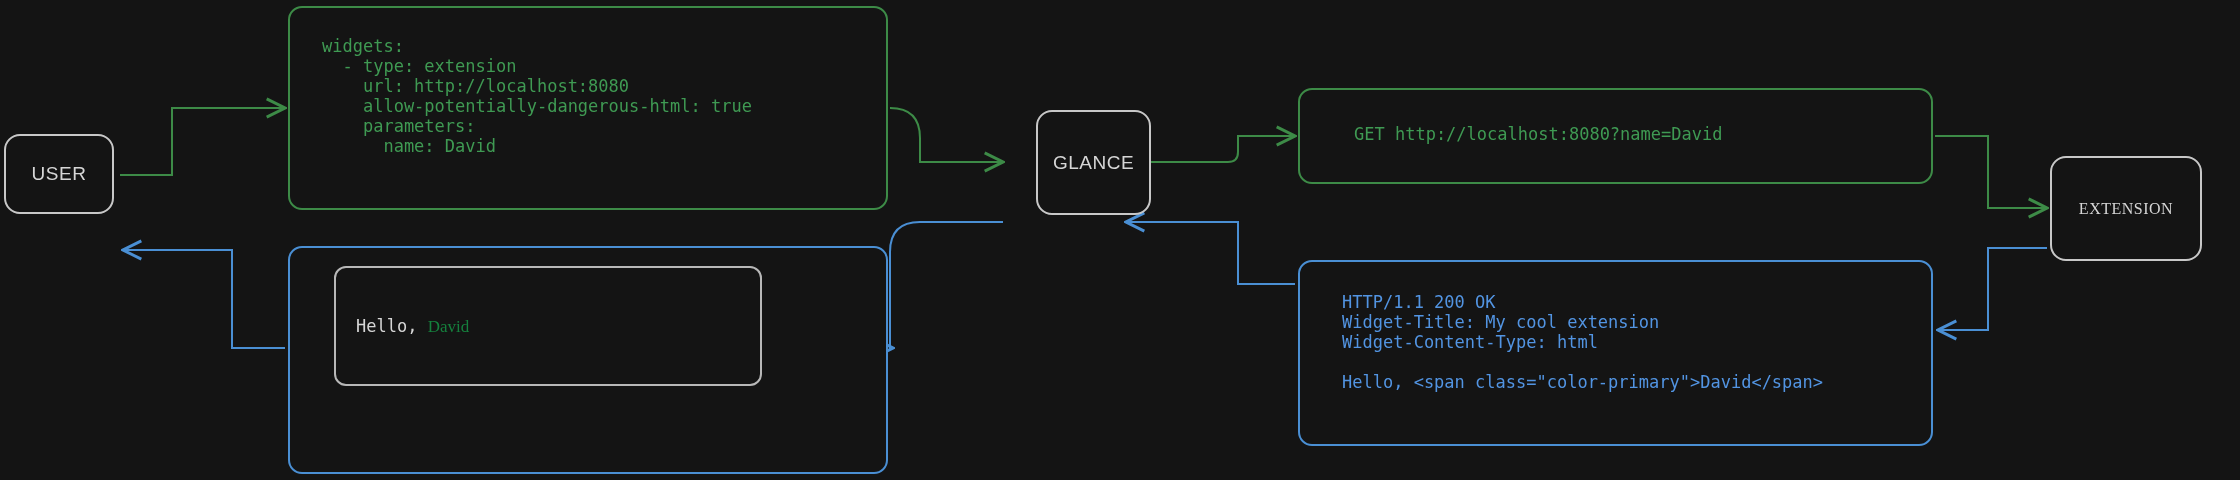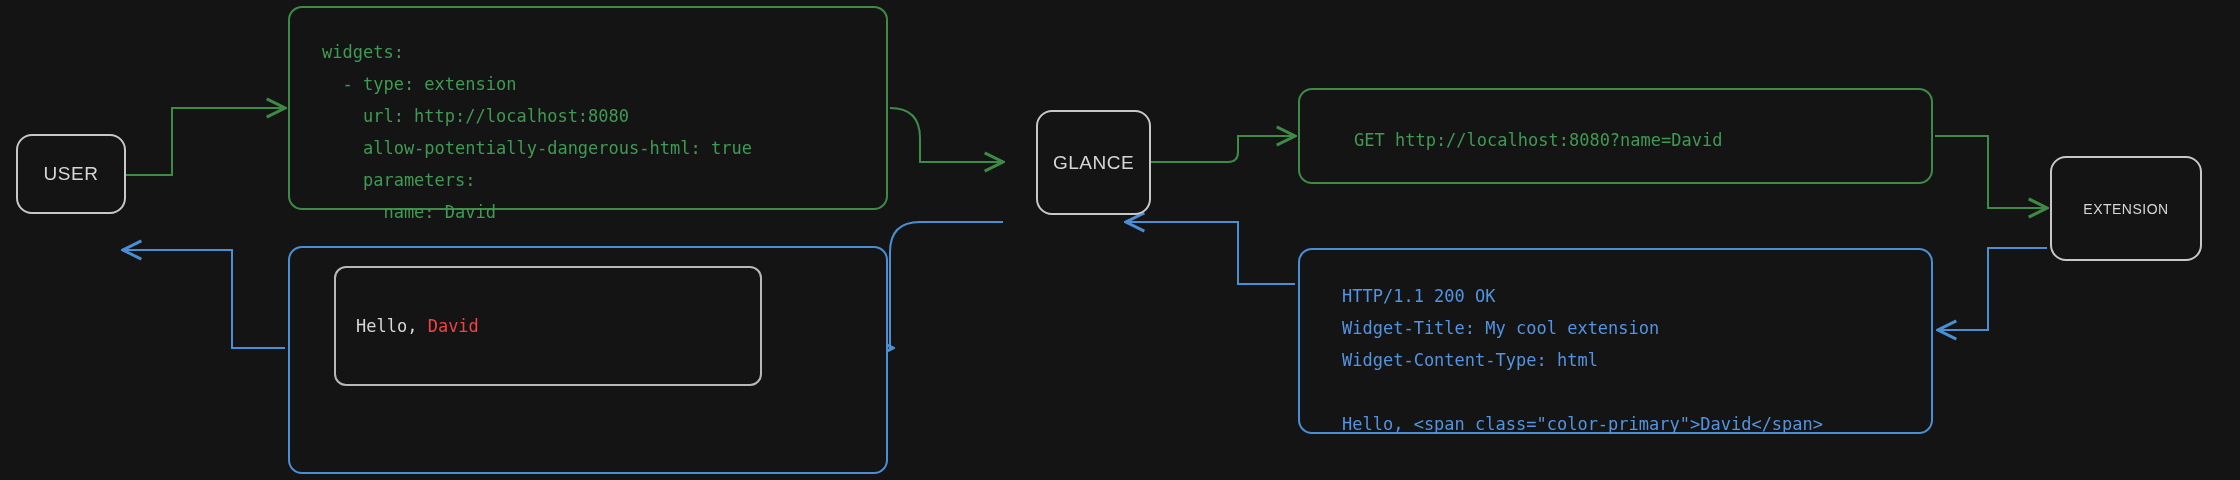--- a/index.html
+++ b/index.html
@@ -41,63 +41,63 @@
     justify-content: center;
     color: #d6d6d6;
     box-sizing: border-box;
   }
   .node-label-sans {
     font-family: "Liberation Sans", sans-serif;
     font-size: 19px;
     letter-spacing: 0.5px;
   }
   .node-label-mono {
-    font-family: Liberation Sans, sans-serif;
-    font-size: 14px;
+    font-family: Liberation Serif, serif;
+    font-size: 16px;
     letter-spacing: 0.5px;
   }
 
-  #node-user     { left: 16px;   top: 134px; width: 110px; height: 80px; }
+  #node-user     { left: 4px;   top: 134px; width: 110px; height: 80px; }
   #node-glance   { left: 1006px; top: 110px; width: 115px; height: 105px; margin-left: 30px; }
   #node-extension{ left: 2050px; top: 156px; width: 152px; height: 105px; }
 
   
   .panel {
     position: absolute;
     border-radius: 14px;
     background: #141414;
     box-sizing: border-box;
     border-width: 2px;
     border-style: solid;
   }
   .panel.green { border-color: #3d8b47; }
   .panel.blue  { border-color: #4a8fd4; }
 
   .code {
     font-family: "DejaVu Sans Mono", monospace;
     font-size: 17px;
-    line-height: 32px;
+    line-height: 20px;
     white-space: pre;
     margin: 0;
   }
   .code.green { color: #3f9a53; }
   .code.blue  { color: #5294e2; }
 
   #panel-yaml {
     left: 288px; top: 6px; width: 600px; height: 204px;
   }
   #panel-yaml .code { padding: 28px 0 0 32px; }
 
   #panel-request {
     left: 1298px; top: 88px; width: 635px; height: 96px; padding-left: 12px;
   }
   #panel-request .code { padding: 34px 0 0 42px; }
 
   #panel-response {
-    left: 1298px; top: 248px; width: 635px; height: 186px;
+    left: 1298px; top: 260px; width: 635px; height: 186px;
   }
   #panel-response .code { padding: 30px 0 0 42px; }
 
   
   #panel-widget {
     left: 288px; top: 246px; width: 600px; height: 228px;
   }
   .widget-title {
     font-family: "DejaVu Sans Mono", monospace;
     font-size: 17px;
@@ -115,21 +115,21 @@
     box-sizing: border-box;
     display: flex;
     align-items: center;
     padding-left: 20px;
   }
   .widget-text {
     font-family: "DejaVu Sans Mono", monospace;
     font-size: 17px;
     color: #d6d6d6;
   }
-  .widget-text .accent { color: #ef4444; }
+  .widget-text .accent { color: #15803d; font-family: Liberation Serif, serif; }
 </style>
 </head>
 <body>
 
 <div class="stage">
 
   <svg class="wires" viewBox="0 0 2240 480" xmlns="http://www.w3.org/2000/svg">
     <defs>
       <marker id="arrow-green" viewBox="0 0 12 12" refX="11" refY="6" markerWidth="11" markerHeight="11" orient="auto">
         <path d="M 1 1 L 11 6 L 1 11" fill="none" stroke="#3d8b47" stroke-width="1.6"></path>

